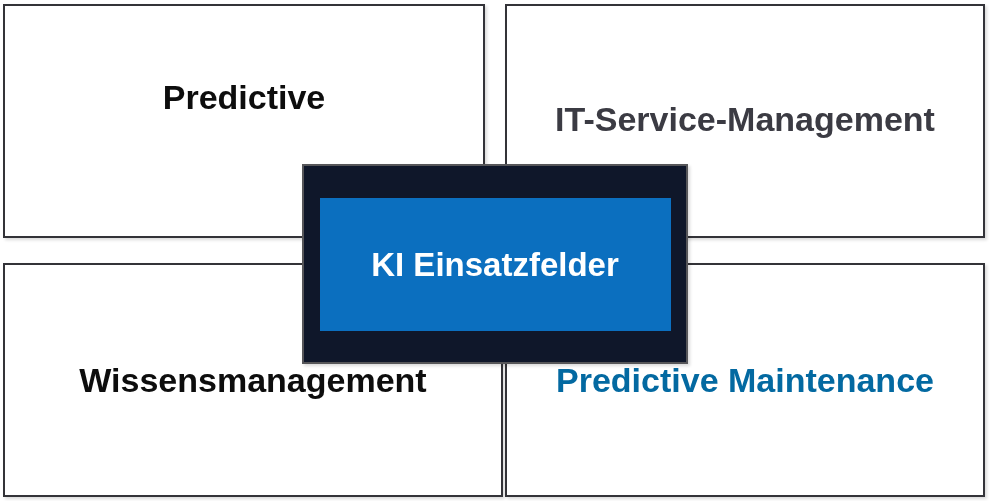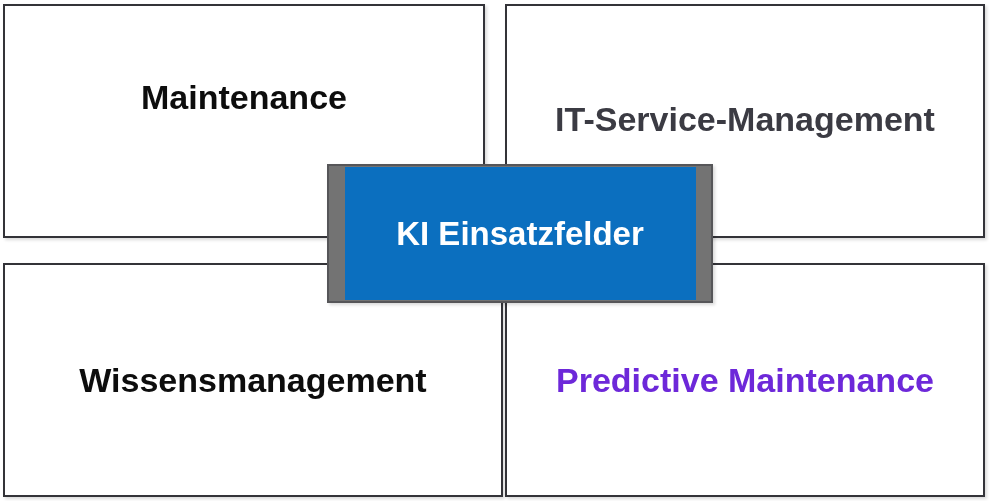--- a/index.html
+++ b/index.html
@@ -38,30 +38,29 @@
   .quad-tl { left: 3px;   top: 4px;   width: 482px; height: 234px; }
   .quad-tr { left: 505px; top: 4px;   width: 480px; height: 234px; }
   .quad-bl { left: 3px;   top: 263px; width: 500px; height: 234px; }
   .quad-br { left: 505px; top: 263px; width: 480px; height: 234px; }
 
   .center-box {
     position: absolute;
     left: 302px;
     top: 164px;
     width: 386px;
-    height: 139px;
-    background: #737373;
+    height: 200px;
+    background: #0f172a;
     border: 2px solid #565659;
     box-sizing: border-box;
     box-shadow: 2px 2px 3px rgba(0,0,0,0.15);
     display: flex;
     align-items: center;
     justify-content: center;
     z-index: 10;
-    margin-left: 25px;
   }
   .center-fill {
     width: 351px;
     height: 133px;
     display: flex;
     align-items: center;
     justify-content: center;
   }
   .center-label {
     font-weight: bold;
@@ -69,33 +68,33 @@
     line-height: 1;
     white-space: nowrap;
   }
 </style>
 </head>
 <body>
 
 <div class="canvas">
 
   <div class="box quad-tl q-top">
-    <span class="quadrant-label" style="color: rgb(13, 13, 13);">Maintenance</span>
+    <span class="quadrant-label" style="color: rgb(13, 13, 13);">Predictive</span>
   </div>
 
   <div class="box quad-tr q-top">
     <span class="quadrant-label" style="color: rgb(59, 59, 67); margin-top: 44px;">IT-Service-Management</span>
   </div>
 
   <div class="box quad-bl">
     <span class="quadrant-label" style="color: rgb(13, 13, 13);">Wissensmanagement</span>
   </div>
 
   <div class="box quad-br">
-    <span class="quadrant-label" style="color: #6d28d9;">Predictive Maintenance</span>
+    <span class="quadrant-label" style="color: #0369a1;">Predictive Maintenance</span>
   </div>
 
   <div class="center-box">
     <div class="center-fill" style="background-color: rgb(11, 111, 191);">
       <span class="center-label" style="color: rgb(255, 255, 255);">KI Einsatzfelder</span>
     </div>
   </div>
 
 </div>
 

